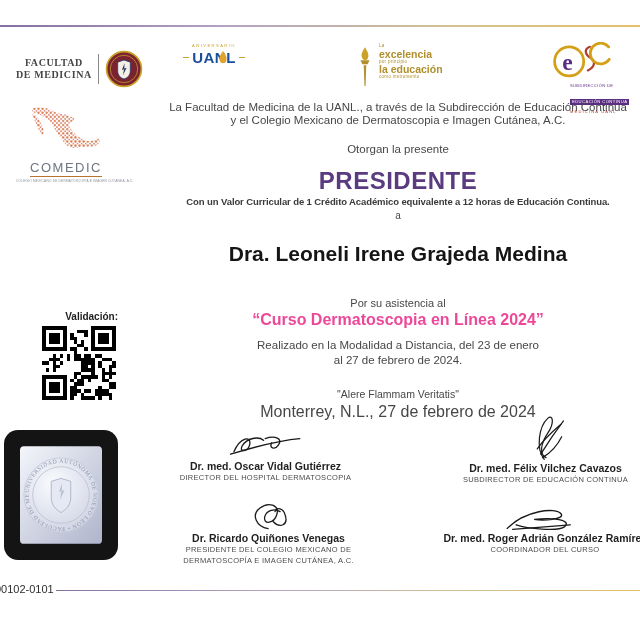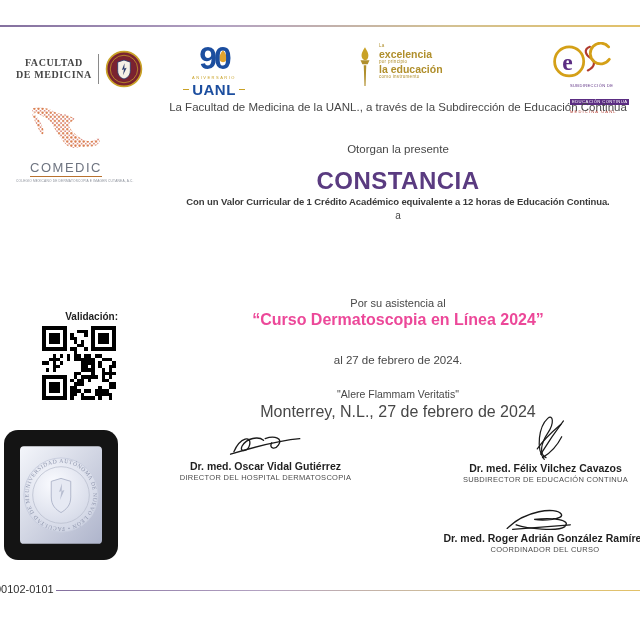--- a/index.html
+++ b/index.html
@@ -58,21 +58,20 @@
       <circle cx="18" cy="18" r="13" fill="none" stroke="#c9a227" stroke-width=".7"></circle>
       <path d="M18,9.5 L24,11.5 L24,19.5 C24,24.5 21,26.5 18,27.5 C15,26.5 12,24.5 12,19.5 L12,11.5 Z" fill="#f5f0e6" stroke="#2b3a6b" stroke-width=".8"></path>
       <path d="M18.5,12.5 L16,19 L18,18.2 L17,24 L20.5,16.8 L18.3,17.6 Z" fill="#2b3a6b"></path>
     </svg>
   </div>
 
   <div class="abs logo90" style="left:183px;top:42px">
     <svg width="12" height="18" viewBox="0 0 12 18" style="position:absolute;left:34px;top:7px;z-index:0">
       <path d="M6,1 C9,5 10.5,8 9,11.5 C8,13.8 4,13.8 3,11.5 C1.5,8 3,5 6,1 Z" fill="#e0a32e"></path>
     </svg>
-    <div class="num">90</div>
     <div class="aniv">ANIVERSARIO</div>
     <div class="uanl">
       <i></i>
       <b>UANL</b>
       <i></i>
     </div>
   </div>
 
   <div class="abs exc" style="left:356px;top:44px">
     <svg width="18" height="46" viewBox="0 0 20 46">
@@ -114,26 +113,29 @@
       <path d="M4,6 C14,4 24,6 30,10 C38,14 44,12 50,16 L56,18 C54,22 50,22 48,26 C50,32 56,38 64,43 C72,48 80,46 84,42 C88,44 86,50 80,52 C72,54 64,52 58,54 C50,56 44,50 40,44 C34,36 30,28 26,22 C20,16 12,14 4,10 Z" fill="url(#dots)"></path>
       <path d="M6,12 C10,16 14,22 17,30 C19,36 17,40 14,36 C10,28 6,20 4,14 Z" fill="url(#dots)"></path>
     </svg>
     <div>
       <span class="comedic-name">COMEDIC</span>
       <div class="comedic-sub">COLEGIO MEXICANO DE DERMATOSCOPIA E IMAGEN CUTÁNEA, A.C.</div>
     </div>
   </div>
 
   <div class="c small-line" style="top:101px">La Facultad de Medicina de la UANL., a través de la Subdirección de Educación Continua</div>
+  <div class="c small-line" style="top:114px">y el Colegio Mexicano de Dermatoscopia e Imagen Cutánea, A.C.</div>
   <div class="c small-line" style="top:143px">Otorgan la presente</div>
-  <div class="c title" style="top:167px">CONSTANCIA</div>
+  <div class="c title" style="top:167px">PRESIDENTE</div>
   <div class="c value" style="top:196px">Con un Valor Curricular de 1 Crédito Académico equivalente a 12 horas de Educación Continua.</div>
   <div class="c small-line" style="top:210px;font-size:10px">a</div>
+  <div class="c recipient" style="top:242px">Dra. Leoneli Irene Grajeda Medina</div>
   <div class="c small-line" style="top:297px;font-size:11px">Por su asistencia al</div>
   <div class="c course" style="top:311px">“Curso Dermatoscopia en Línea 2024”</div>
+  <div class="c small-line" style="top:339px">Realizado en la Modalidad a Distancia, del 23 de enero</div>
   <div class="c small-line" style="top:354px">al 27 de febrero de 2024.</div>
   <div class="c small-line" style="top:388px;font-size:10.5px">"Alere Flammam Veritatis"</div>
   <div class="c small-line" style="top:403px;font-size:16px">Monterrey, N.L., 27 de febrero de 2024</div>
 
   <div class="abs valid-label" style="left:40px;top:311px;width:78px">Validación:</div>
   <div class="abs" style="left:40px;top:326px;width:78px;height:74px"><svg viewBox="0 0 84 84" width="100%" height="100%" fill="#000" shape-rendering="crispEdges">
         <rect x="40" y="4" width="4" height="4"></rect>
         <rect x="44" y="4" width="4" height="4"></rect>
         <rect x="48" y="4" width="4" height="4"></rect>
         <rect x="32" y="8" width="4" height="4"></rect>
@@ -304,20 +306,31 @@
         <path d="M28,52 C18,40 22,14 32,5 C38,0 40,10 32,22 C24,34 22,46 30,50"></path>
         <path d="M24,46 C34,30 44,16 50,8"></path>
         <path d="M20,40 C30,26 40,18 47,12"></path>
         <path d="M26,50 C36,44 44,34 48,26"></path>
       </g>
     </svg>
     <div class="signame">Dr. med. Félix Vilchez Cavazos</div>
     <div class="sigrole">SUBDIRECTOR DE EDUCACIÓN CONTINUA</div>
   </div>
 
+  <div class="sig" style="left:166px;top:498px;width:205px">
+    <svg width="66" height="34" viewBox="0 0 70 40">
+      <g stroke="#1a1a1a" stroke-width="1.5" fill="none" stroke-linecap="round">
+        <path d="M34,36 C20,34 14,20 24,12 C34,4 48,8 44,20 C41,30 28,32 30,22 C32,14 42,12 48,16"></path>
+        <path d="M40,28 C48,36 58,32 54,20 C52,12 44,10 42,16"></path>
+      </g>
+    </svg>
+    <div class="signame">Dr. Ricardo Quiñones Venegas</div>
+    <div class="sigrole">PRESIDENTE DEL COLEGIO MEXICANO DE</div>
+    <div class="sigrole">DERMATOSCOPÍA E IMAGEN CUTÁNEA, A.C.</div>
+  </div>
 
   <div class="sig" style="left:425px;top:505px;width:240px">
     <svg width="96" height="27" viewBox="0 0 100 30">
       <g stroke="#1a1a1a" stroke-width="1.5" fill="none" stroke-linecap="round">
         <path d="M8,26 C28,6 62,2 68,10 C72,16 48,18 38,16 C58,14 80,16 72,24 C64,30 30,26 18,22"></path>
         <path d="M14,27 L78,22"></path>
       </g>
     </svg>
     <div class="signame">Dr. med. Roger Adrián González Ramírez</div>
     <div class="sigrole">COORDINADOR DEL CURSO</div>

